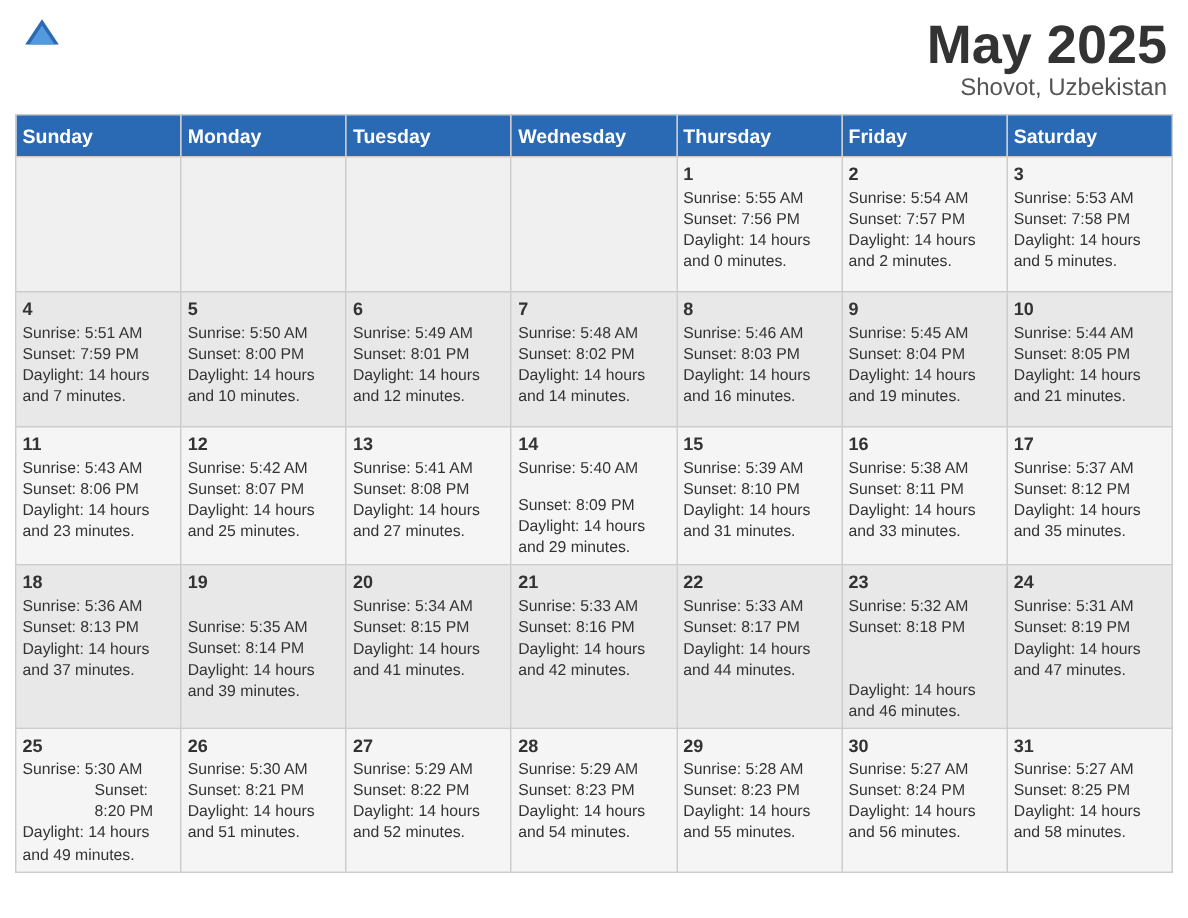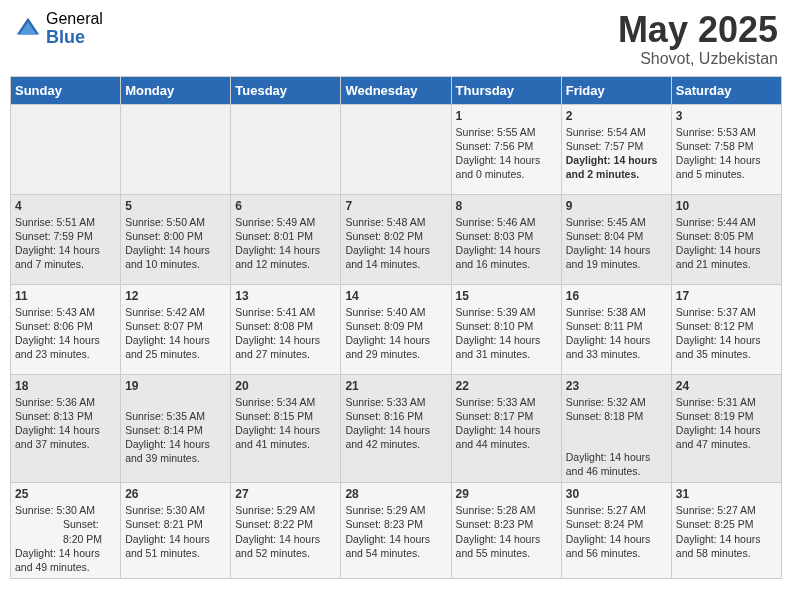--- a/index.html
+++ b/index.html
@@ -91,24 +91,20 @@
   </style>
 </head>
 <body>
 
 <div class="header">
   <div class="logo">
     <svg class="logo-icon" viewBox="0 0 40 40">
       <polygon points="20,4 36,28 4,28" fill="#2a6ab5"></polygon>
       <polygon points="20,10 32,28 8,28" fill="#5599dd"></polygon>
     </svg>
-    <div class="logo-text">
-      <span>General</span>
-      <span class="logo-blue">Blue</span>
-    </div>
   </div>
   <div class="title-block">
     <div class="title-month">May 2025</div>
     <div class="title-location">Shovot, Uzbekistan</div>
   </div>
 </div>
 
 <table>
   <thead>
     <tr id="header-row">
@@ -130,21 +126,21 @@
         <td>
           <span class="day-num">1</span>
           <div style="line-height: 1.35;">Sunrise: 5:55 AM</div>
           <div style="line-height: 1.35;">Sunset: 7:56 PM</div>
           <div style="line-height: 1.35;">Daylight: 14 hours and 0 minutes.</div>
         </td>
         <td>
           <span class="day-num">2</span>
           <div style="line-height: 1.35;">Sunrise: 5:54 AM</div>
           <div style="line-height: 1.35;">Sunset: 7:57 PM</div>
-          <div style="line-height: 1.35; font-weight: bold;">Daylight: 14 hours and 2 minutes.</div>
+          <div style="line-height: 1.35;">Daylight: 14 hours and 2 minutes.</div>
         </td>
         <td>
           <span class="day-num">3</span>
           <div style="line-height: 1.35;">Sunrise: 5:53 AM</div>
           <div style="line-height: 1.35;">Sunset: 7:58 PM</div>
           <div style="line-height: 1.35;">Daylight: 14 hours and 5 minutes.</div>
         </td>
       </tr>
       <tr>
         <td>
@@ -205,21 +201,21 @@
         </td>
         <td>
           <span class="day-num">13</span>
           <div style="line-height: 1.35;">Sunrise: 5:41 AM</div>
           <div style="line-height: 1.35;">Sunset: 8:08 PM</div>
           <div style="line-height: 1.35;">Daylight: 14 hours and 27 minutes.</div>
         </td>
         <td>
           <span class="day-num">14</span>
           <div style="line-height: 1.35;">Sunrise: 5:40 AM</div>
-          <div style="line-height: 1.35;">Sunset: 8:09 PM</div>
+          <div style="line-height: 1.35; margin-top: 11px;">Sunset: 8:09 PM</div>
           <div style="line-height: 1.35;">Daylight: 14 hours and 29 minutes.</div>
         </td>
         <td>
           <span class="day-num">15</span>
           <div style="line-height: 1.35;">Sunrise: 5:39 AM</div>
           <div style="line-height: 1.35;">Sunset: 8:10 PM</div>
           <div style="line-height: 1.35;">Daylight: 14 hours and 31 minutes.</div>
         </td>
         <td>
           <span class="day-num">16</span>

